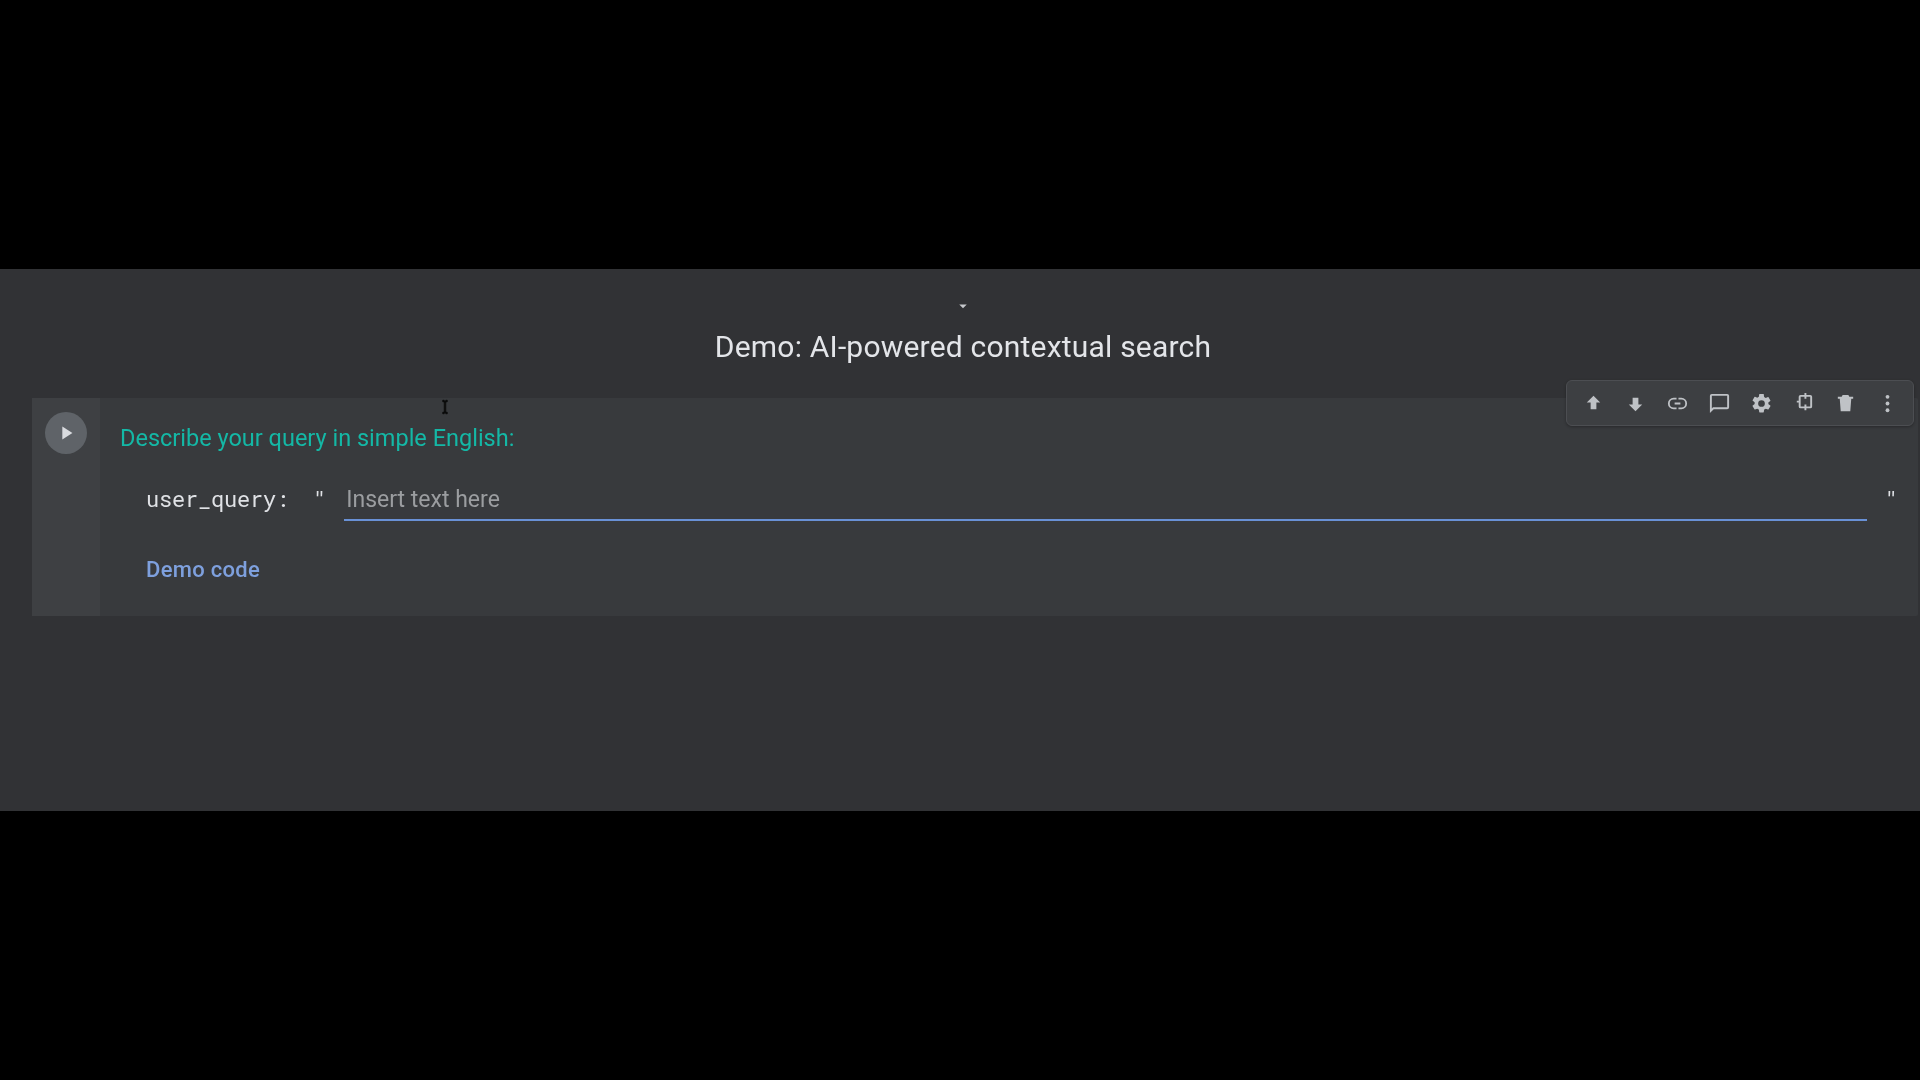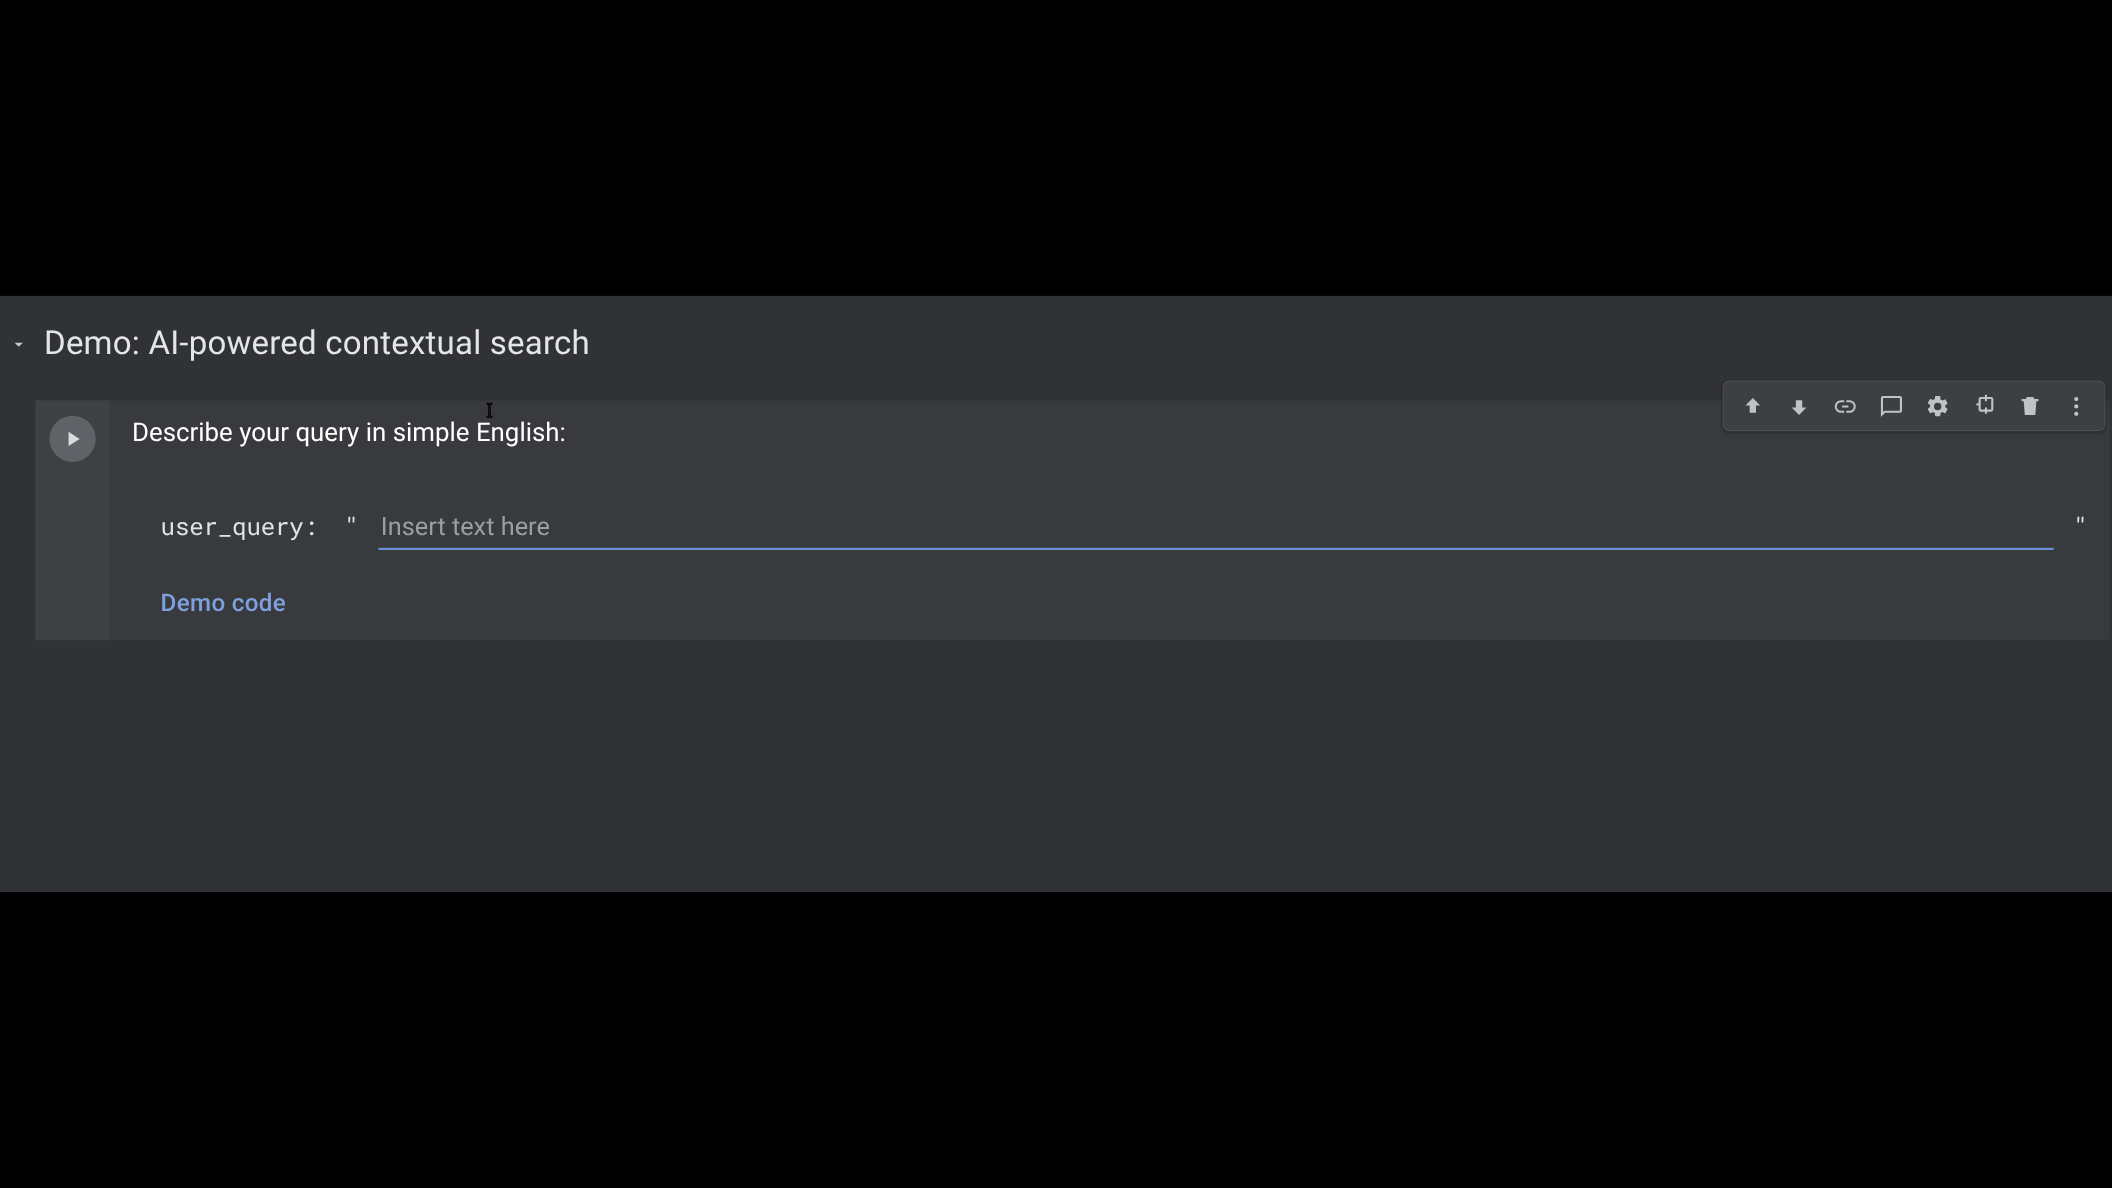--- a/index.html
+++ b/index.html
@@ -30,20 +30,21 @@
     overflow: hidden;
   }
 
   
   .section-header {
     display: flex;
     align-items: center;
     gap: 12px;
     padding-top: 26px;
     padding-left: 6px;
+    flex-direction: column;
   }
   .section-toggle {
     width: 22px;
     height: 22px;
     display: flex;
     align-items: center;
     justify-content: center;
     color: #c6c8cc;
   }
   .section-title {
@@ -85,22 +86,22 @@
 
   .cell-body {
     flex: 1;
     padding: 14px 20px 20px 20px;
     position: relative;
   }
 
   .cell-prompt {
     font-size: 23.5px;
     font-weight: 400;
-    color: #ffffff;
-    margin-top: 1px;
+    color: #14b8a6;
+    margin-top: 12px;
     margin-bottom: 32px;
   }
 
   .param-row {
     display: flex;
     align-items: baseline;
     gap: 18px;
     margin-bottom: 36px;
     padding-left: 26px;
   }
@@ -117,21 +118,20 @@
     color: #e0e2e6;
     font-weight: 400;
   }
   .quote.open { margin-left: 6px; }
 
   .param-input-wrap {
     flex: 1;
     position: relative;
     display: flex;
     align-items: flex-end;
-    margin-top: 24px;
   }
   .param-input {
     flex: 1;
     background: transparent;
     border: none;
     border-bottom: 2px solid #6991d6;
     outline: none;
     font-size: 23px;
     color: #e8eaed;
     padding: 2px 2px 6px 2px;

